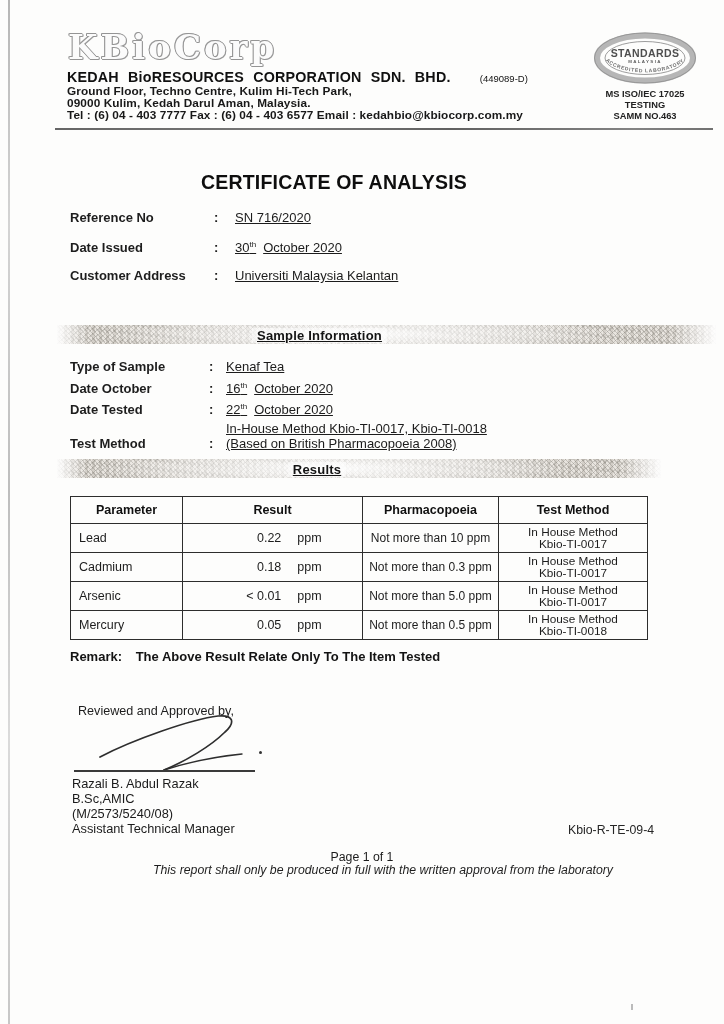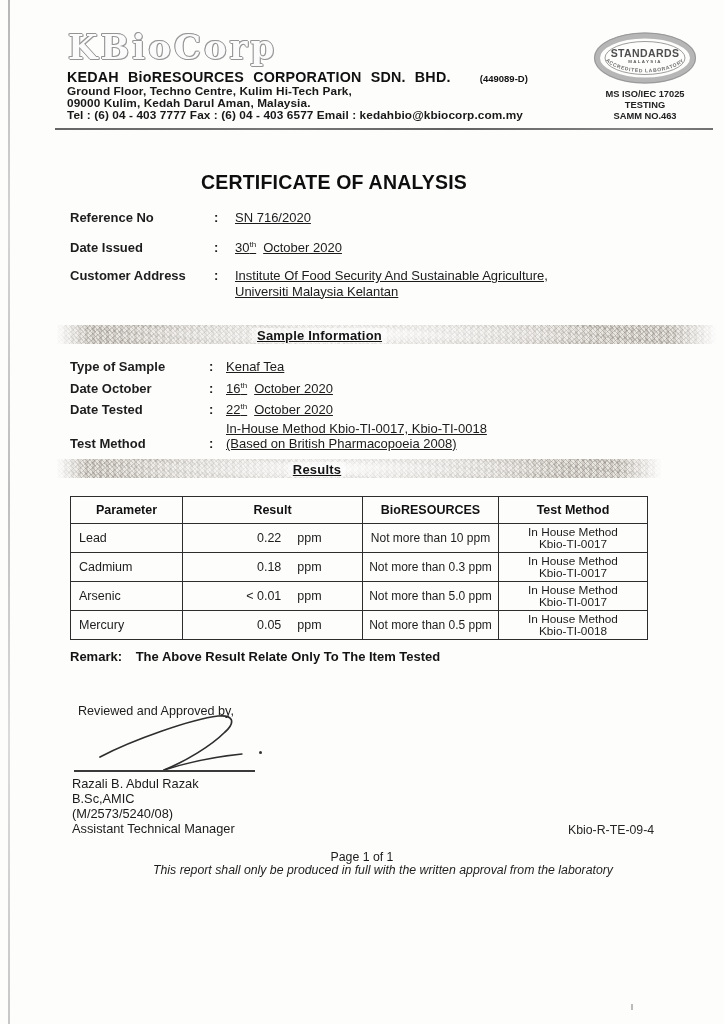--- a/index.html
+++ b/index.html
@@ -14,21 +14,21 @@
     opacity:.75;
   }
   
   .logo{
     position:absolute;left:68px;top:27px;
     font-family:"DejaVu Serif",serif;font-size:34px;font-weight:700;letter-spacing:3px;
     color:#fbfbfb;
     text-shadow:1px 0 #949494,-1px 0 #949494,0 1px #949494,0 -1px #949494,1px 1px #a8a8a8,-1px -1px #a8a8a8;
   }
   .company-name{position:absolute;left:67px;top:69px;font-size:14.3px;font-weight:700;color:#101010;letter-spacing:.2px;word-spacing:5px;white-space:nowrap;}
-  .company-reg{font-size:9.5px;font-weight:700;word-spacing:0;letter-spacing:0;padding-left:20px;}
+  .company-reg{font-size:9.5px;font-weight:400;word-spacing:0;letter-spacing:0;padding-left:20px;}
   .addr{position:absolute;left:67px;font-size:11.8px;font-weight:600;color:#181818;letter-spacing:.1px;white-space:nowrap;}
   .addr1{top:84px}.addr2{top:96px}.addr3{top:108px}
   .seal{position:absolute;left:593px;top:32px;}
   .accr-lines{position:absolute;left:577px;top:89px;width:136px;text-align:center;font-size:9.3px;font-weight:600;line-height:11px;color:#222;}
   .header-rule{
     position:absolute;left:55px;top:128px;width:658px;height:2px;
     background:linear-gradient(90deg,#4b4b4b 0%,#606060 35%,#454545 60%,#6e6e6e 88%,#585858 100%);
     opacity:.85;
   }
   
@@ -135,21 +135,20 @@
   </div>
   <div class="row sec1" style="top:240px">
     <span class="f-label">Date Issued</span>
     <span class="f-colon">:</span>
     <span class="f-value"><span>30</span><sup>th</sup><span class="date-rest">October  2020</span></span>
   </div>
   <div class="row sec1" style="top:268px;height:34px">
     <span class="f-label">Customer  Address</span>
     <span class="f-colon">:</span>
     <span class="f-value two-line">
-      <div>Institute Of Food Security And Sustainable Agriculture,</div>
       <div>Universiti Malaysia Kelantan</div>
     </span>
   </div>
 
   <div class="band band-sample">
     <span class="band-title">Sample Information</span>
   </div>
 
   <div class="row sec2" style="top:359px">
     <span class="f-label">Type of Sample</span>
@@ -183,21 +182,21 @@
     <colgroup>
         <col style="width:112px">
         <col style="width:180px">
         <col style="width:136px">
         <col style="width:149px">
       </colgroup>
     <thead>
       <tr>
         <th>Parameter</th>
         <th>Result</th>
-        <th>BioRESOURCES</th>
+        <th>Pharmacopoeia</th>
         <th>Test Method</th>
       </tr>
     </thead>
     <tbody>
       <tr>
         <td class="c-param">Lead</td>
         <td class="c-result"><span class="rv">0.22</span><span class="ru">ppm</span></td>
         <td class="c-spec">Not more than 10 ppm</td>
         <td class="c-method">
             <div>In House Method</div>

